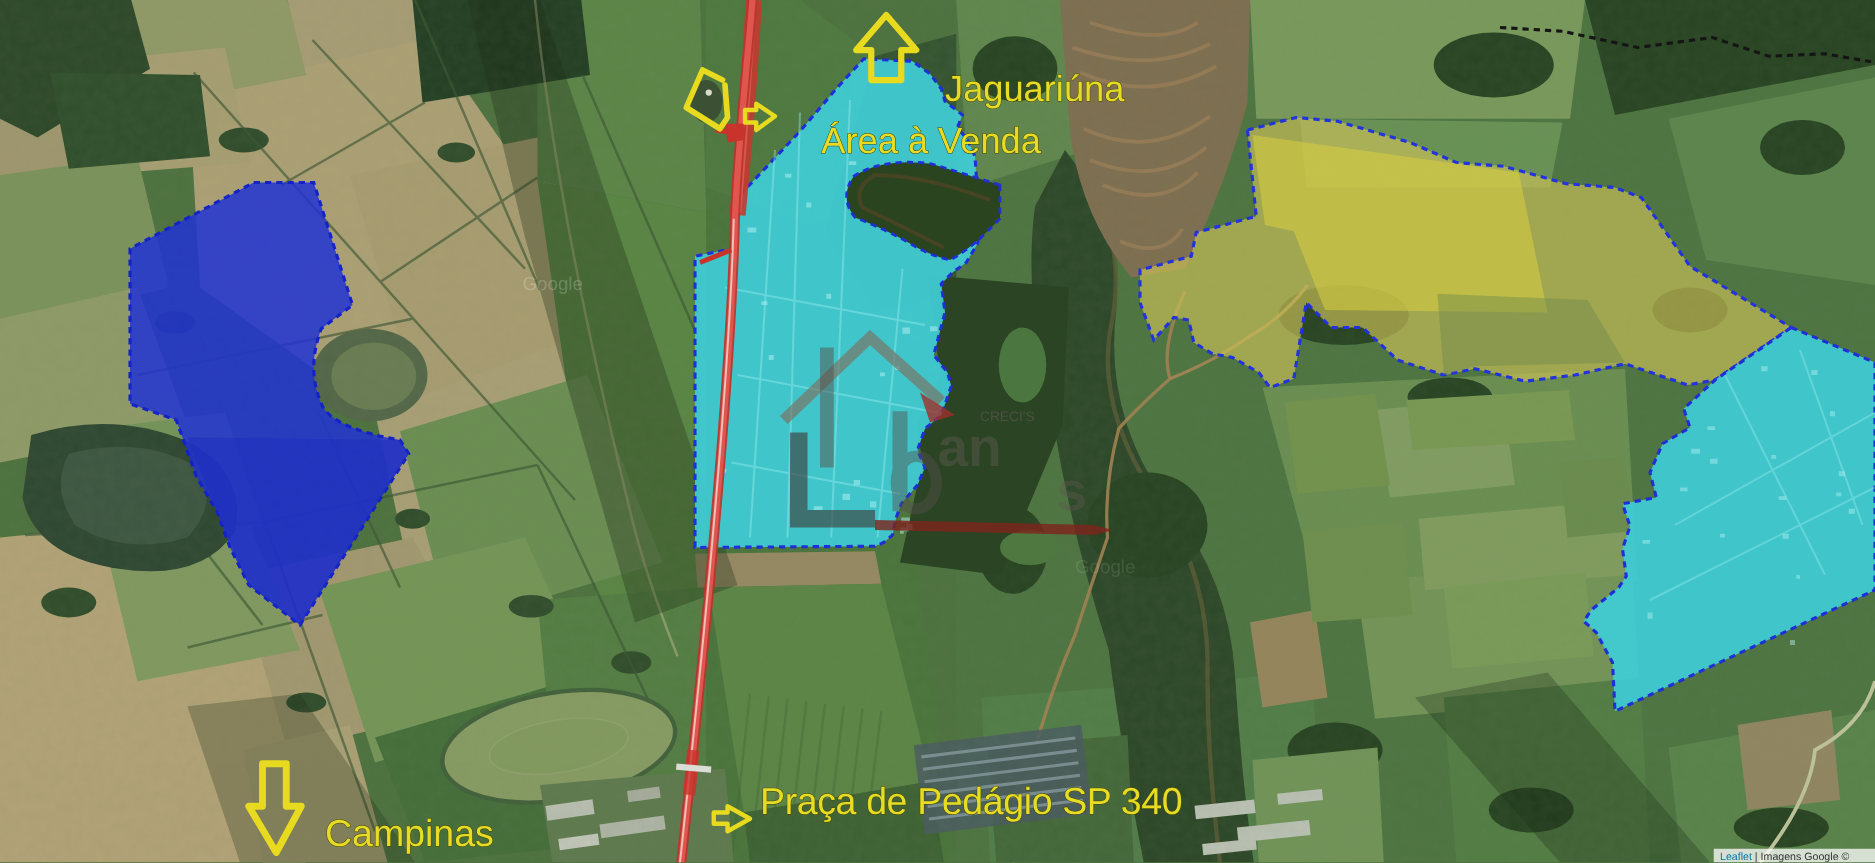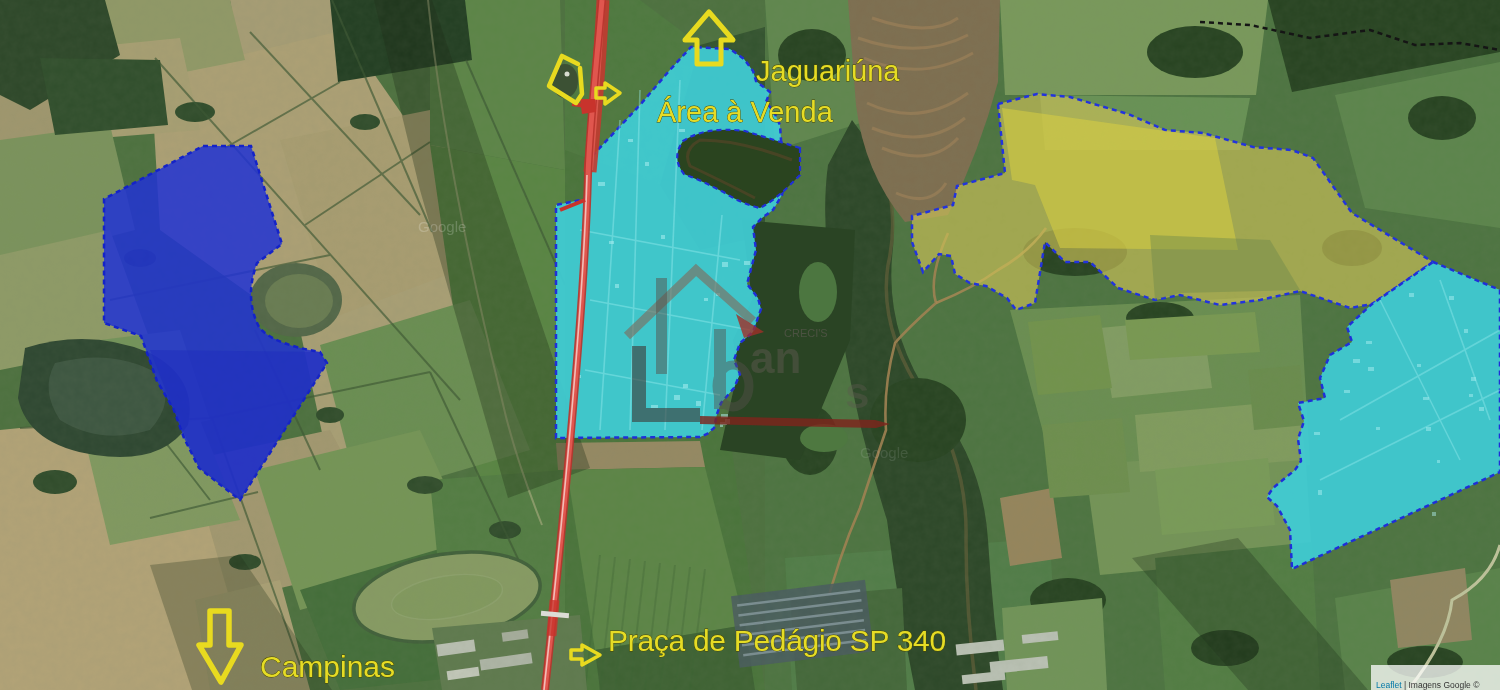--- a/index.html
+++ b/index.html
@@ -1,18 +1,18 @@
 <!DOCTYPE html>
 <html><head>
 <meta charset="utf-8">
 <style>
 html,body{margin:0;padding:0;width:1500px;height:690px;overflow:hidden;background:#4c6e3e;}
 #map{position:relative;width:1500px;height:690px;font-family:"Liberation Sans",sans-serif;}
 svg{position:absolute;left:0;top:0;}
-#attr{position:absolute;right:0;bottom:0;width:122px;height:10px;background:rgba(255,255,255,0.75);font:8.5px "Liberation Sans",sans-serif;color:#333;padding:15px 2px 0 5px;white-space:nowrap;overflow:hidden;}
+#attr{position:absolute;right:0;bottom:0;width:122px;height:10px;background:rgba(255,255,255,0.75);font:8.5px "Liberation Sans",sans-serif;color:#333;padding:1px 2px 0 5px;white-space:nowrap;overflow:hidden;}
 </style>
 </head>
 <body>
 <div id="map">
 <svg width="1500" height="690" viewBox="0 0 1500 690">
 <defs>
 <filter id="noise" x="0" y="0" width="100%" height="100%">
 <feTurbulence type="fractalNoise" baseFrequency="0.12" numOctaves="3" seed="7" result="n"></feTurbulence>
 <feColorMatrix in="n" type="matrix" values="0 0 0 0 0.2  0 0 0 0 0.25  0 0 0 0 0.15  0 0 0 0.55 0"></feColorMatrix>
 </filter>

